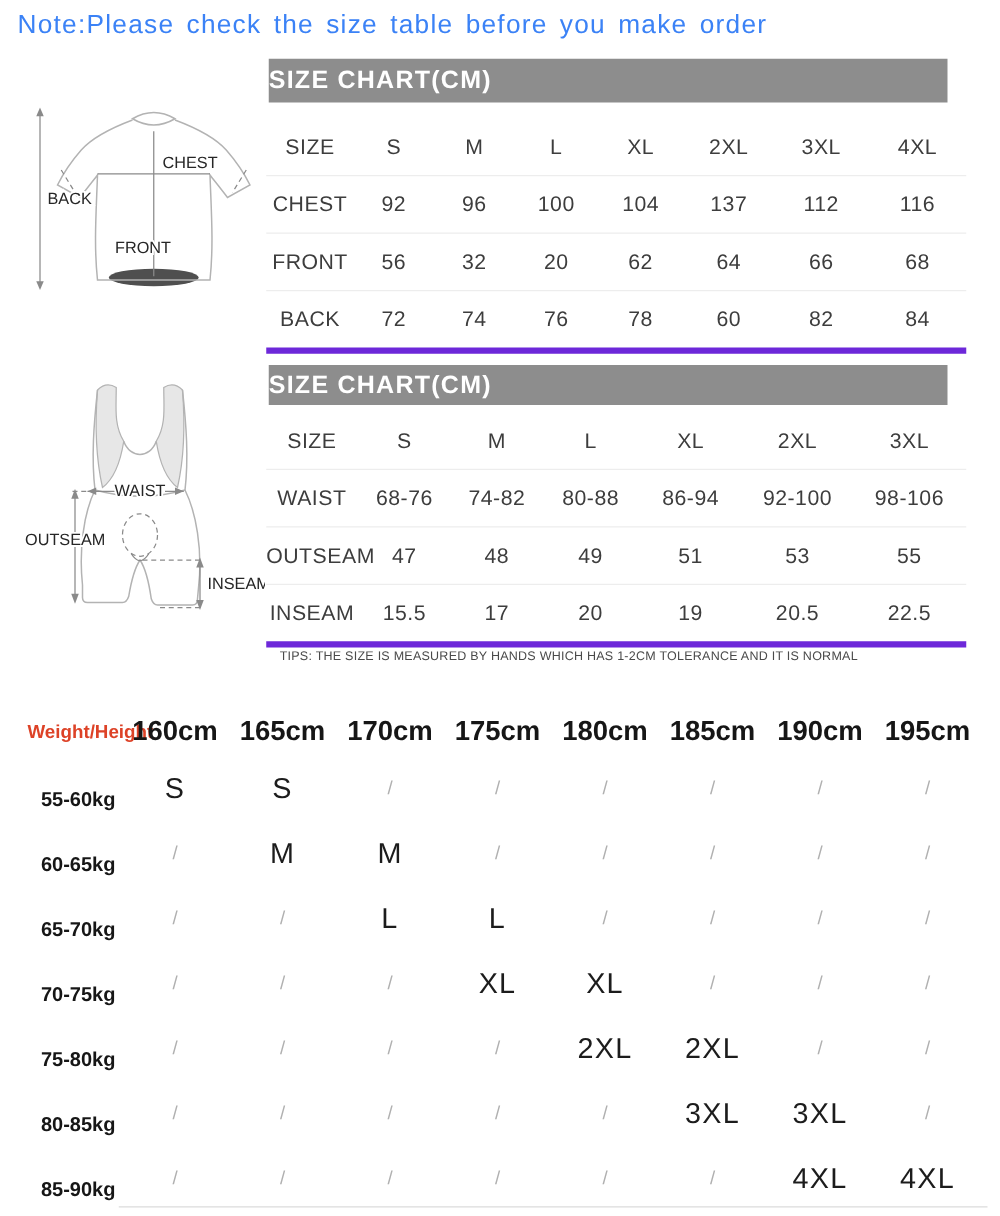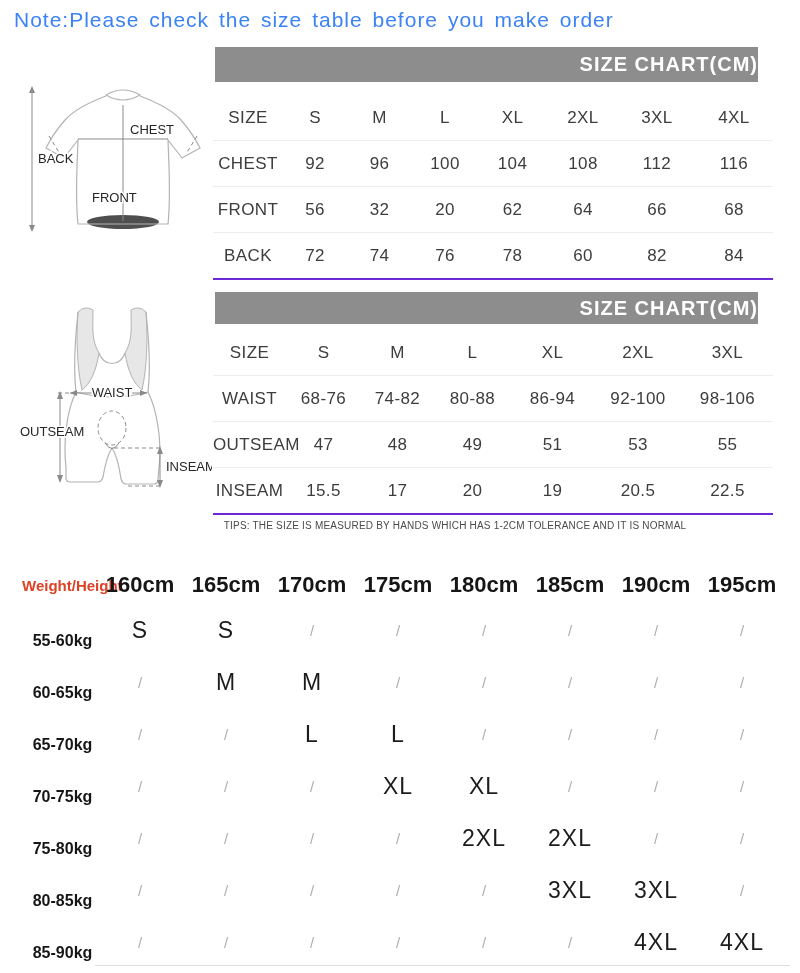--- a/index.html
+++ b/index.html
@@ -5,31 +5,31 @@
   html,body{margin:0;padding:0;background:#fff;}
   body{width:800px;height:973px;overflow:hidden;font-family:"Liberation Sans",sans-serif;}
   .stage{position:relative;width:800px;height:973px;background:#fff;}
 
   
   .note{position:absolute;left:14px;top:8px;font-size:21px;color:#3b82f6;
         letter-spacing:1px;word-spacing:3px;white-space:nowrap;}
 
   
   .chart-bar{position:absolute;left:215px;width:543px;background:#8d8d8d;color:#fff;
-             font-weight:bold;font-size:20px;letter-spacing:1px;text-align:right;}
+             font-weight:bold;font-size:20px;letter-spacing:1px;text-align:left;}
   #bar1{top:47px;height:35px;line-height:35px;}
   #bar2{top:292px;height:32px;line-height:32px;}
 
   
   .size-table{position:absolute;left:213px;width:560px;color:#3d3d3d;font-size:17px;}
   #jersey-table{top:95px;}
   #shorts-table{top:330px;}
   .t-row{display:grid;height:45px;align-items:center;text-align:center;}
   .t-row + .t-row{border-top:1px solid #ededed;}
-  .size-table{border-bottom:2px solid #6d28d9;}
+  .size-table{border-bottom:5px solid #6d28d9;}
   #jersey-table .t-row{grid-template-columns:70px 64px 65px 66px 69px 72px 76px 78px;}
   #shorts-table .t-row{grid-template-columns:73px 75px 73px 77px 83px 88px 91px;}
   .t-cell{letter-spacing:.4px;}
 
   
   .tips{position:absolute;left:115px;top:520px;width:680px;text-align:center;
         font-size:10px;color:#4a4a4a;letter-spacing:.2px;white-space:nowrap;}
 
   
   .fit-table{position:absolute;left:0;top:566px;width:785px;}
@@ -90,21 +90,21 @@
         <div class="t-cell">2XL</div>
         <div class="t-cell">3XL</div>
         <div class="t-cell">4XL</div>
       </div>
       <div class="t-row">
         <div class="t-cell t-first">CHEST</div>
         <div class="t-cell">92</div>
         <div class="t-cell">96</div>
         <div class="t-cell">100</div>
         <div class="t-cell">104</div>
-        <div class="t-cell">108</div>
+        <div class="t-cell">137</div>
         <div class="t-cell">112</div>
         <div class="t-cell">116</div>
       </div>
       <div class="t-row">
         <div class="t-cell t-first">FRONT</div>
         <div class="t-cell">56</div>
         <div class="t-cell">32</div>
         <div class="t-cell">20</div>
         <div class="t-cell">62</div>
         <div class="t-cell">64</div>

